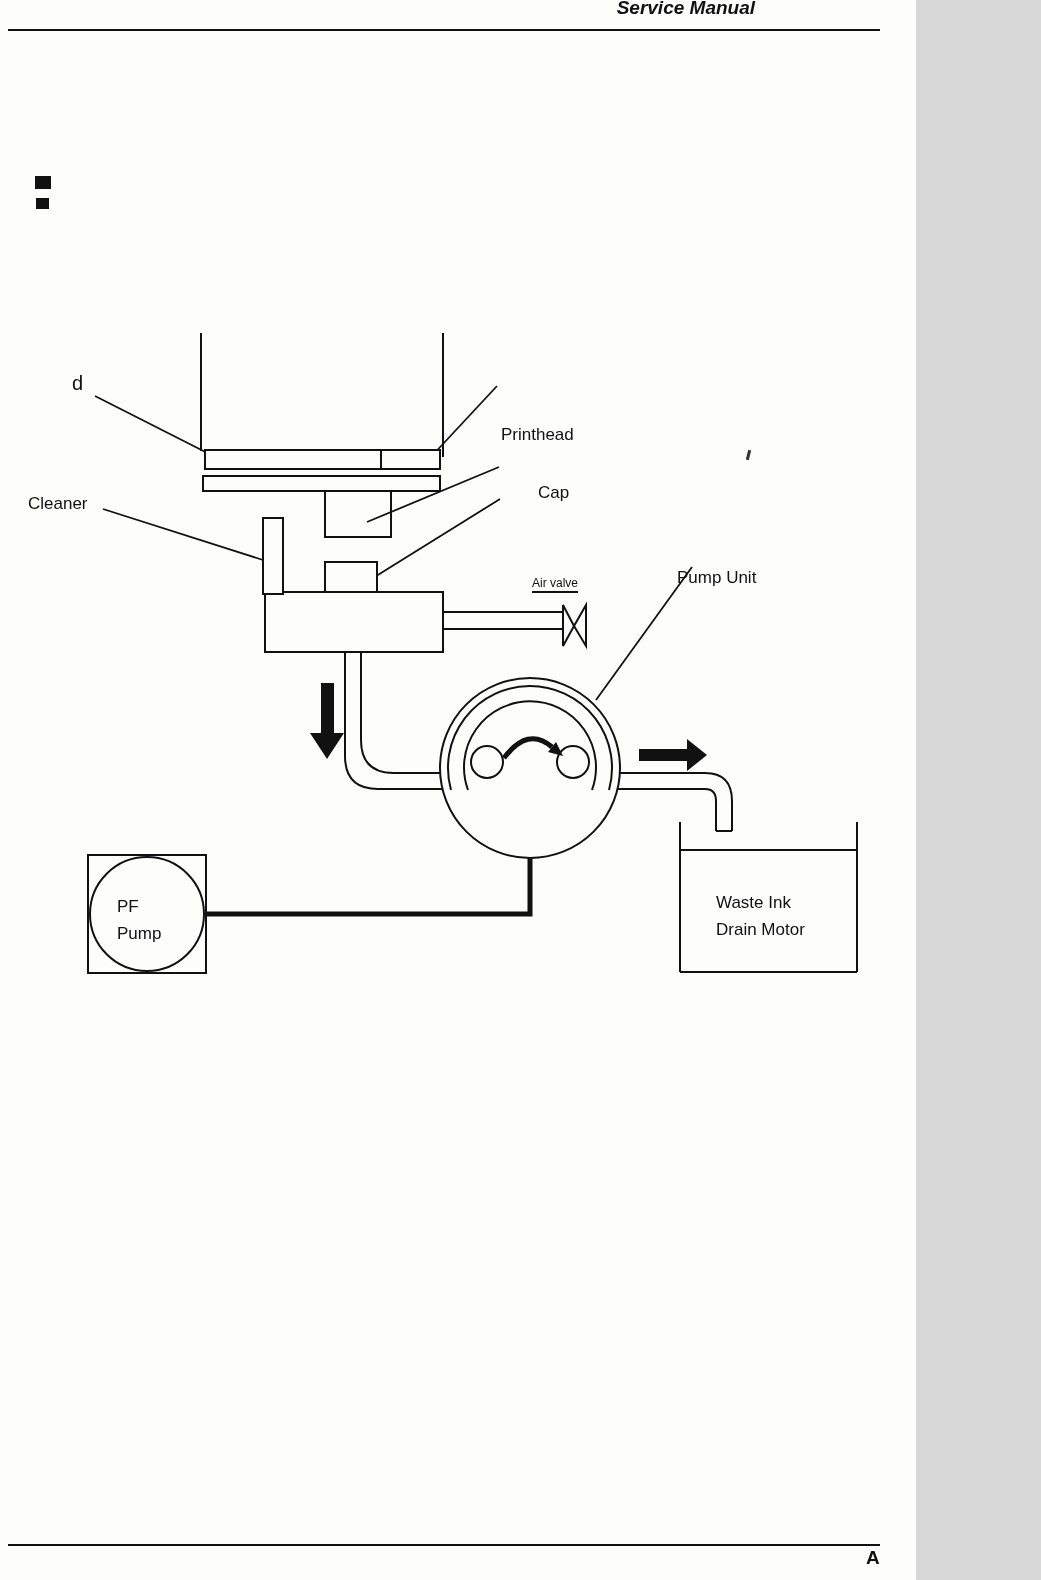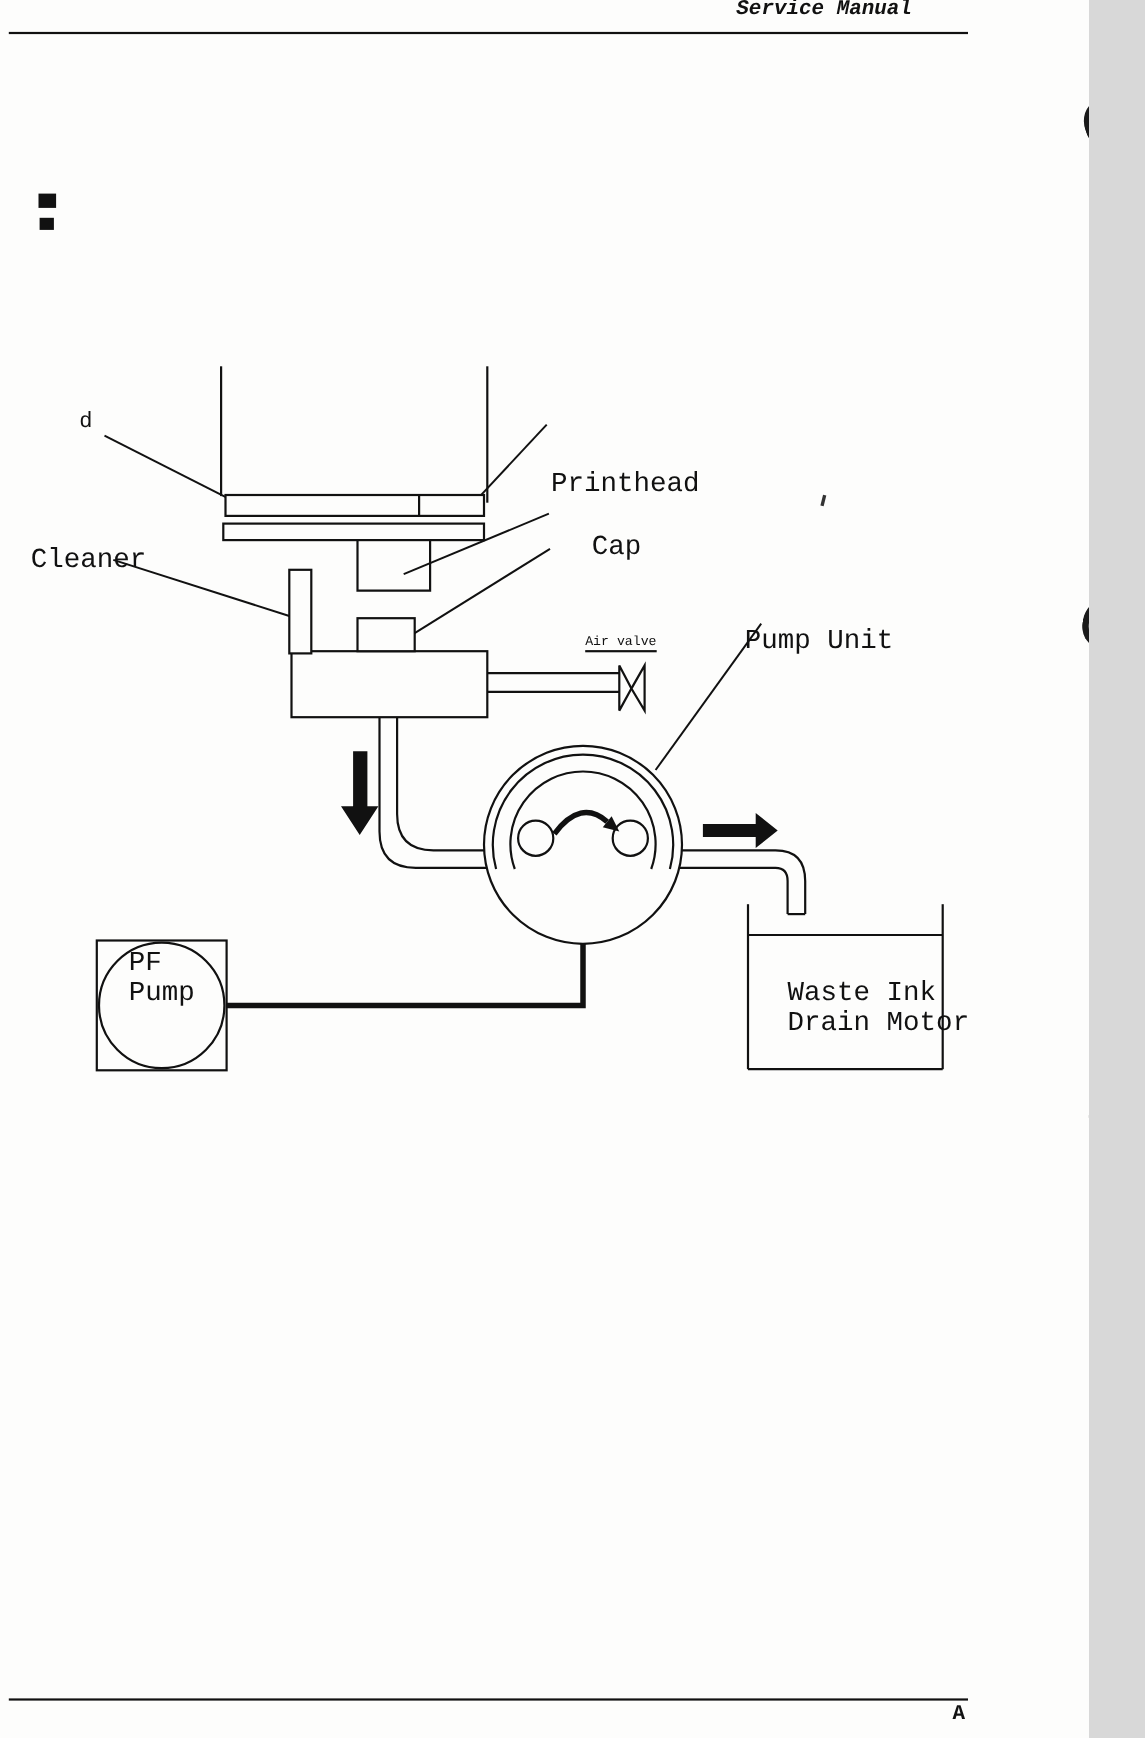--- a/index.html
+++ b/index.html
@@ -1,42 +1,42 @@
 <!DOCTYPE html>
 <html><head>
 <meta charset="utf-8">
 <style>
   html,body{margin:0;padding:0;background:#d8d8d8;}
   .page{
-    position:relative;width:990px;height:1580px;background:#fdfdfc;
-    font-family:Liberation Mono, monospace;color:#111;overflow:hidden;
+    position:relative;width:916px;height:1580px;background:#fdfdfc;
+    font-family:Liberation Sans, sans-serif;color:#111;overflow:hidden;
   }
   .rule{position:absolute;background:#111;height:2px;}
   .header-rule{left:8px;top:29px;width:872px;}
   .footer-rule{left:8px;top:1544px;width:872px;}
   .header-title{
     position:absolute;top:-3px;right:161px;
     font-size:19px;font-weight:bold;font-style:italic;white-space:nowrap;
   }
   .footer-label{
     position:absolute;left:866px;top:1547px;
     font-size:19px;font-weight:bold;
   }
   .bullet{position:absolute;background:#111;}
   .bullet-1{left:35px;top:176px;width:16px;height:13px;}
   .bullet-2{left:36px;top:198px;width:13px;height:11px;}
   .diagram{position:absolute;left:0;top:0;width:1041px;height:1580px;}
-  .lbl{position:absolute;font-size:25px;white-space:nowrap;color:#111;}
+  .lbl{position:absolute;font-size:17px;white-space:nowrap;color:#111;}
   .lbl-d{left:72px;top:372px;font-size:20px;}
   .lbl-printhead{left:501px;top:425px;}
   .lbl-cleaner{left:28px;top:494px;}
   .lbl-cap{left:501px;top:483px;margin-left:37px;}
   .lbl-airvalve{left:532px;top:576px;font-size:12px;border-bottom:2px solid #111;padding-bottom:1px;}
   .lbl-pumpunit{left:677px;top:568px;}
-  .lbl-motor{left:117px;top:862px;line-height:27px;}
+  .lbl-motor{left:117px;top:893px;line-height:27px;}
   .lbl-tank{left:716px;top:889px;line-height:27px;}
   .artifact{position:absolute;border:6px solid #1a1a1a;border-radius:50%;border-right-color:transparent;}
   .artifact-1{left:986px;top:92px;width:20px;height:32px;transform:rotate(-18deg);}
   .artifact-2{left:984px;top:546px;width:20px;height:30px;transform:rotate(10deg);}
   .artifact-3{left:990px;top:995px;width:25px;height:32px;transform:rotate(-10deg);}
   .artifact-4{left:1002px;top:1448px;width:9px;height:15px;border-width:3px;transform:rotate(-15deg);opacity:.75;}
   .speck{position:absolute;background:#333;}
   .speck-1{left:747px;top:450px;width:3px;height:10px;transform:rotate(14deg);}
 </style>
 </head>

